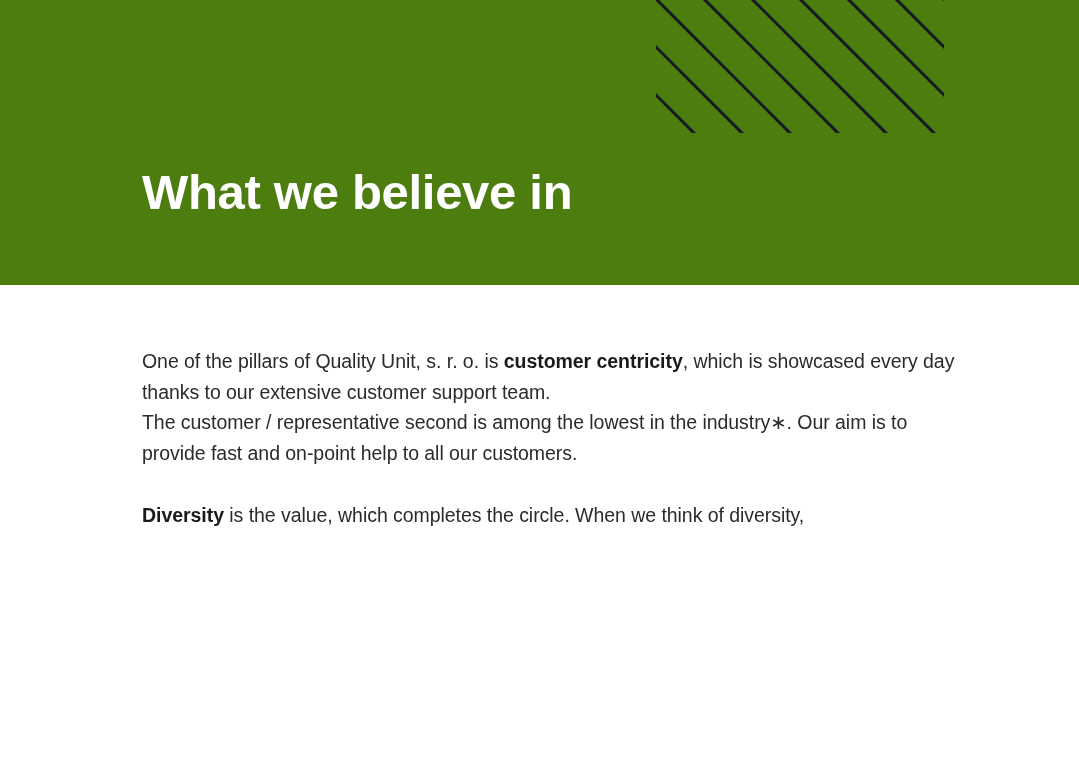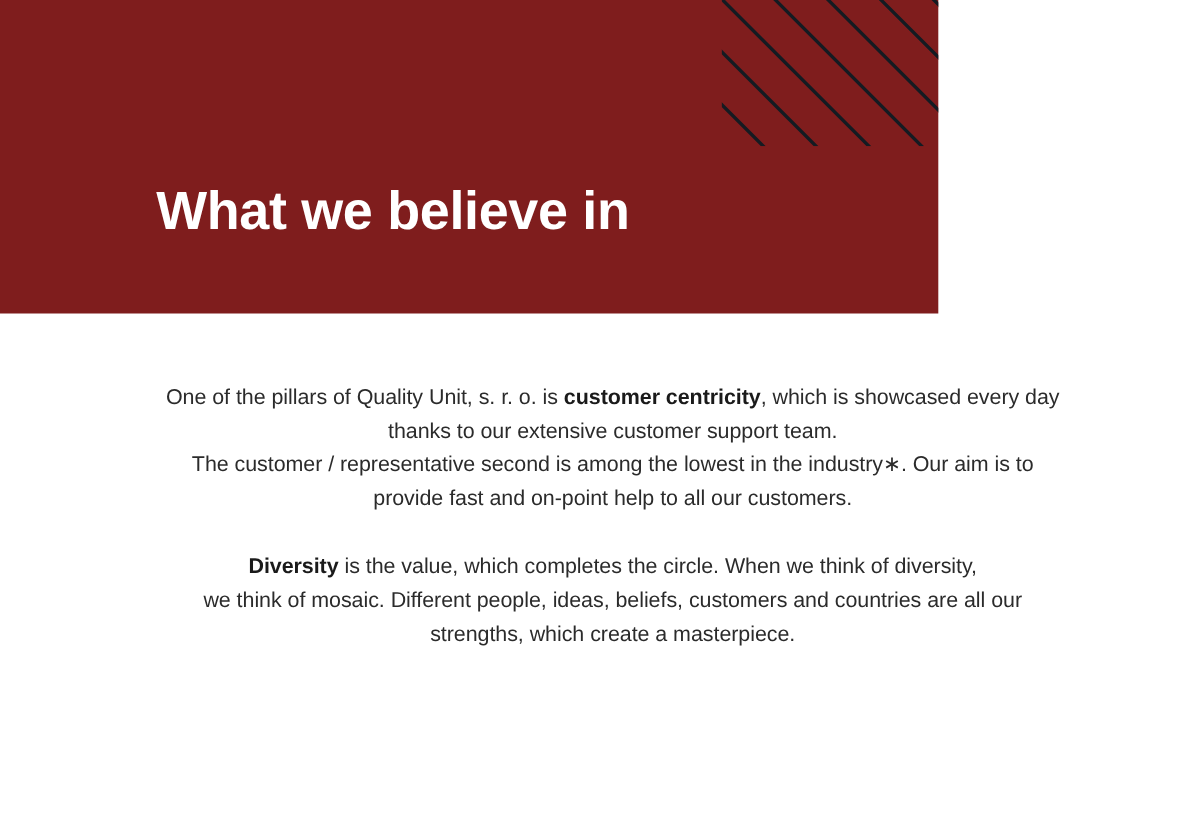--- a/index.html
+++ b/index.html
@@ -11,23 +11,23 @@
     height: 757px;
     background: #ffffff;
     font-family: "Liberation Sans", sans-serif;
     overflow: hidden;
     position: relative;
   }
 
   
   .hero {
     position: relative;
-    width: 853px;
+    width: 1079px;
     height: 285px;
-    background: #7f1d1d;
+    background: #4d7c0f;
     overflow: hidden;
   }
 
   .hero-stripes {
     position: absolute;
     left: 656px;
     top: -1px;
     width: 288px;
     height: 134px;
     overflow: hidden;
@@ -69,21 +69,20 @@
   }
   .para:last-child {
     margin-bottom: 0;
   }
   .para b {
     font-weight: bold;
     color: #1a1a1a;
   }
   .para .nl {
     display: block;
-    text-align: center;
   }
 </style>
 </head>
 <body>
 
 <header class="hero">
 
   <div class="hero-stripes">
     <svg width="288" height="134" viewBox="0 0 288 134" xmlns="http://www.w3.org/2000/svg">
       <g stroke="#141b22" stroke-width="3" stroke-linecap="square">
@@ -105,15 +104,14 @@
 
 <main class="content">
   <p class="para">
     <span class="nl"><span>One of the pillars of Quality Unit, s. r. o. is </span><b>customer centricity</b><span>, which is showcased every day thanks to our extensive customer support team.</span></span>
     <span class="nl"><span>The customer / representative second is among the lowest in the industry∗. Our aim is to provide fast and on-point help to all our customers.</span></span>
   </p>
 
 
   <p class="para">
     <span class="nl"><b>Diversity</b><span> is the value, which completes the circle. When we think of diversity,</span></span>
-    <span class="nl"><span>we think of mosaic. Different people, ideas, beliefs, customers and countries are all our strengths, which create a masterpiece.</span></span>
   </p>
 </main>
 
 </body></html>

